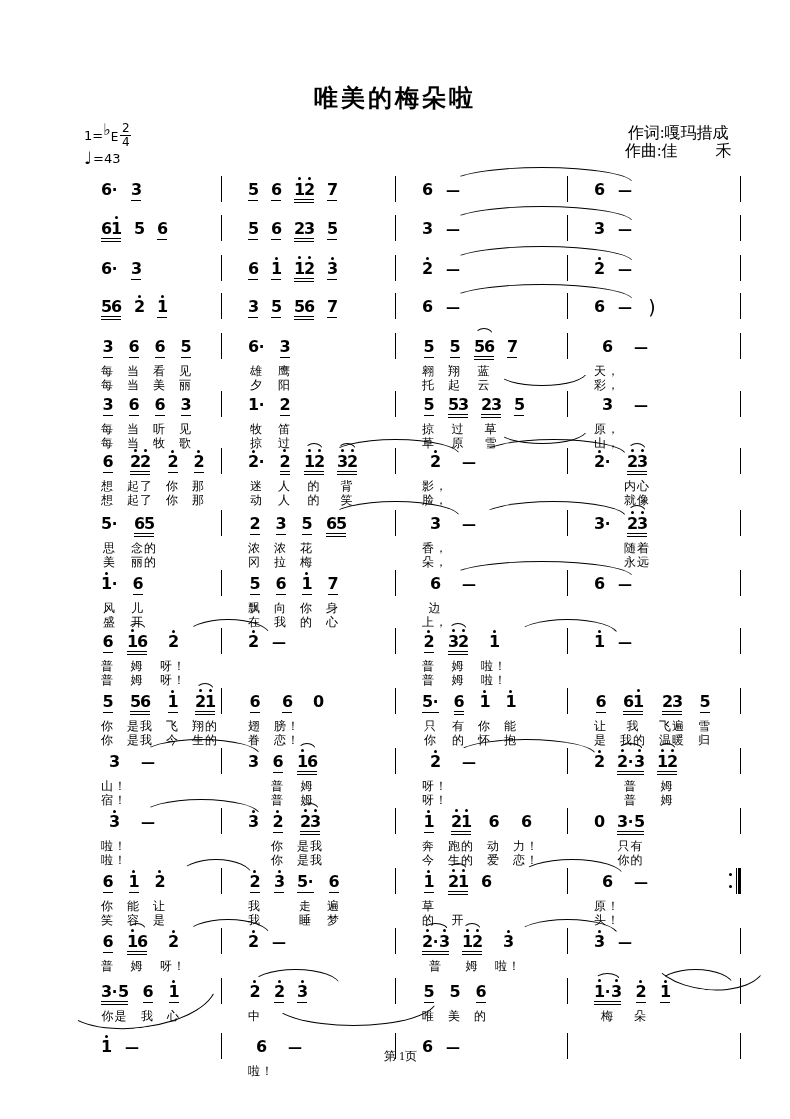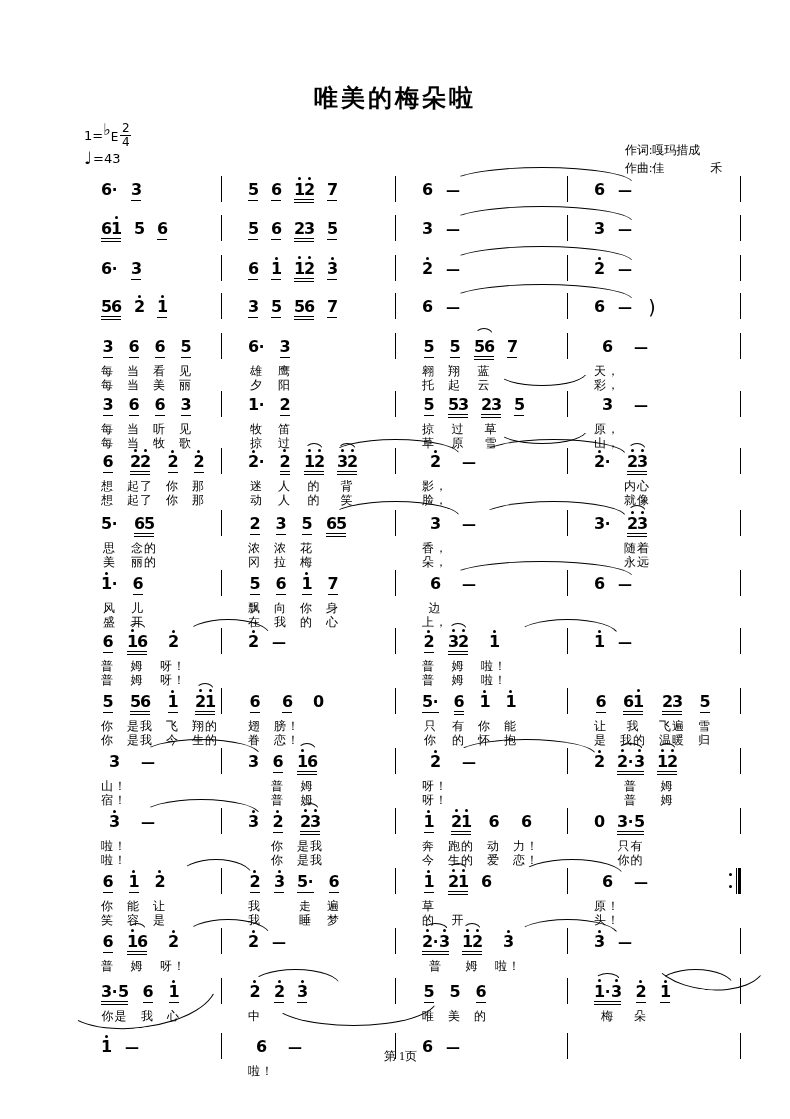--- a/index.html
+++ b/index.html
@@ -7,21 +7,21 @@
   #sheet{position:absolute;inset:0;overflow:hidden;}
   .title{position:absolute;top:82px;left:0;width:100%;text-align:center;font-size:24px;font-weight:bold;letter-spacing:3px;}
   .keyblock{position:absolute;left:84px;top:122px;font-size:13px;font-family:"DejaVu Sans",sans-serif;}
   .keyrow{display:flex;align-items:center;height:26px;}
   .flat{font-size:16px;position:relative;top:-6px;}
   .tonic{font-size:12px;position:relative;top:2px;}
   .frac{display:inline-flex;flex-direction:column;align-items:center;margin-left:2px;font-size:12px;line-height:11px;}
   .frac .fbar{width:11px;border-top:1px solid #000;margin:1px 0;}
   .temporow{display:flex;align-items:center;height:20px;font-size:13px;}
   .qnote{font-size:17px;margin-right:1px;}
-  .credits{position:absolute;left:625px;top:141px;font-size:12px;line-height:18px;}
+  .credits{position:absolute;left:625px;top:124px;font-size:16px;line-height:18px;text-align:center;}
   .cname{display:inline-flex;justify-content:space-between;width:70px;}
   .system{position:absolute;left:75px;width:666px;display:flex;}
   .measure{position:relative;display:flex;align-items:flex-start;gap:13px;padding-left:26px;box-sizing:border-box;}
   .barline{position:absolute;right:0;top:0;width:1px;height:26px;background:#000;}
   .col{display:flex;flex-direction:column;align-items:center;}
   .unit{position:relative;display:flex;flex-direction:column;height:27px;}
   .drow{display:flex;height:6px;}
   .dc{width:10px;display:flex;justify-content:center;align-items:center;}
   .dc.on::after{content:"";width:3px;height:3px;border-radius:50%;background:#000;}
   .dc.aug{width:7px;}

